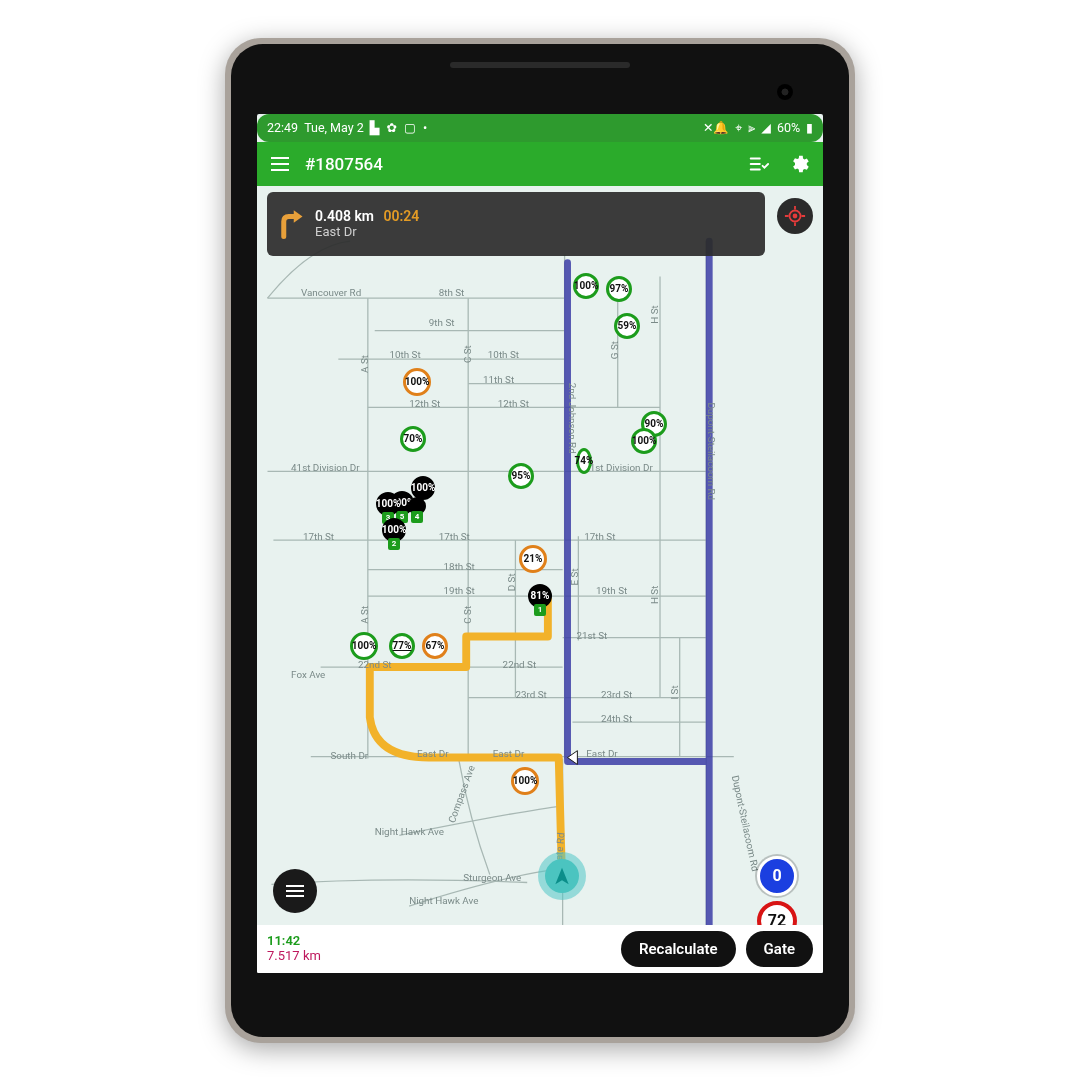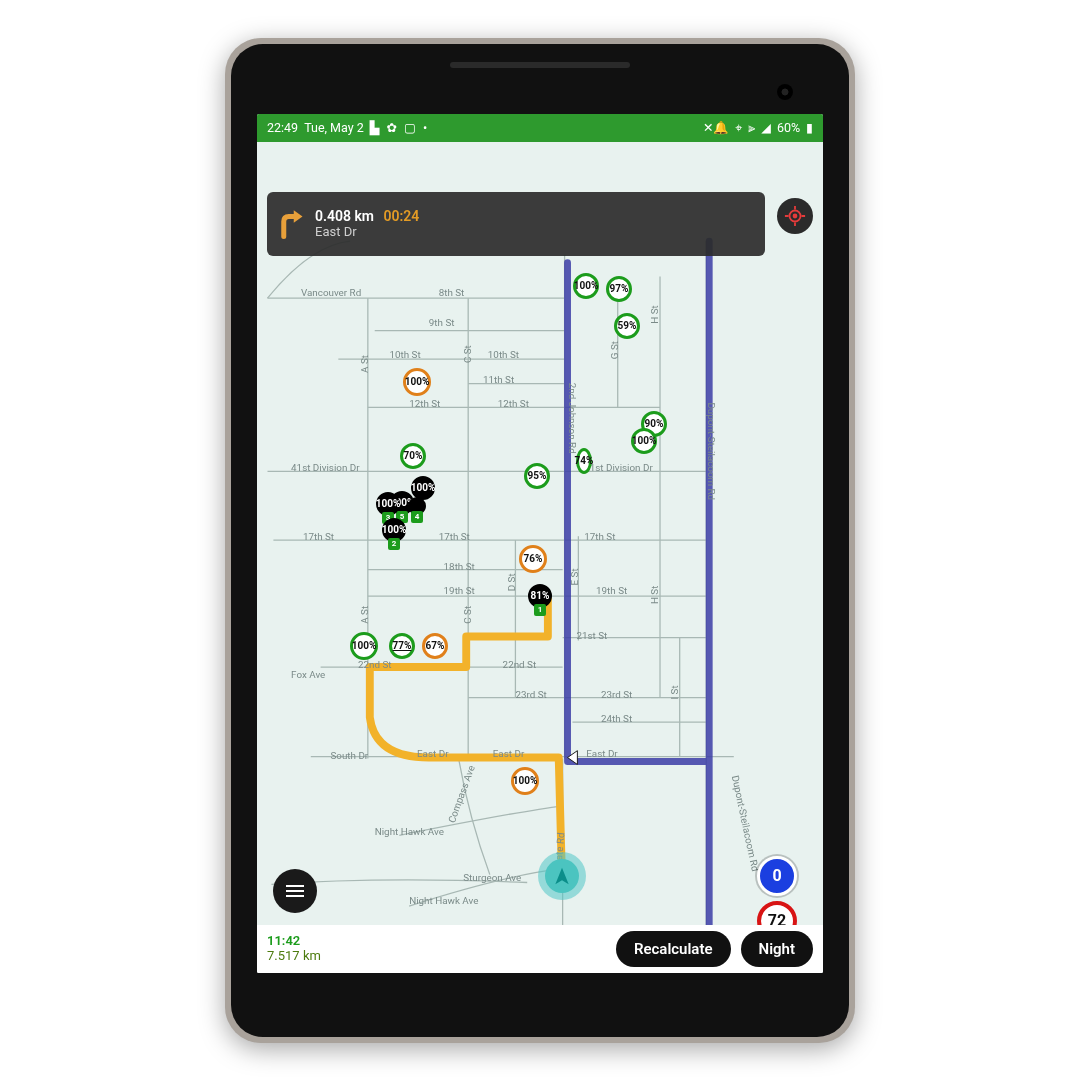--- a/index.html
+++ b/index.html
@@ -31,20 +31,21 @@
     position: absolute;
     left: 26px; right: 26px; top: 70px; bottom: 64px;
     background: #e8f2ef; border-radius: 2px; overflow: hidden;
   }
 
   
   .sysbar {
     height: 28px; background: #2e9a2e; color: #fff; font-size: 12.5px;
     display: flex; align-items: center; justify-content: space-between;
     padding: 0 10px;
+    border-radius: 12px;
   }
   .sysbar .left, .sysbar .right { display: flex; align-items: center; gap: 6px; }
 
   .appbar {
     height: 44px; background: #2bab2b; color: #fff; display: flex; align-items: center;
     padding: 0 6px; gap: 8px;
   }
   .menu-icon, .settings-icon , .checklist-icon {
     width: 34px; height: 34px; display: flex; align-items: center; justify-content: center;
     cursor: pointer;
@@ -108,21 +109,21 @@
     background:#1a1a1a; display:flex; align-items:center; justify-content:center; cursor:pointer;}
   .fab-dark span { width:18px;height:2px;background:#fff;position:relative;}
   .fab-dark span::before, .fab-dark span::after {content:'';position:absolute;left:0;width:18px;height:2px;background:#fff;}
   .fab-dark span::before{top:-5px;} .fab-dark span::after{top:5px;}
 
   
   .bottom-bar { position:absolute; left:0; right:0; bottom:0; height:48px; background:#fff;
     display:flex; align-items:center; padding:0 10px; gap:10px;}
   .bb-left { line-height:1.15; }
   .bb-left .eta2 { color:#1c9c1c; font-size:13px; font-weight:600; }
-  .bb-left .dist { color:#4d7c0f; font-size:13px; }
+  .bb-left .dist { color:#be185d; font-size:13px; }
   .pill { background:#111; color:#fff; border-radius:22px; padding:9px 18px; font-size:15px; font-weight:600;
     cursor:pointer; }
   .spacer{flex:1;}
 </style>
 </head>
 <body>
 
 <div class="page">
   <div class="tablet-frame">
     <div class="tablet-inner">
@@ -140,20 +141,41 @@
           <div class="right">
             <span>✕🔔</span>
             <span>⌖</span>
             <span>⫸</span>
             <span>◢</span>
             <span>60%</span>
             <span>▮</span>
           </div>
         </div>
 
+        <div class="appbar">
+          <div class="menu-icon">
+              <span></span>
+            </div>
+          <div class="ab-title">#1807564</div>
+          <div class="checklist-icon">
+            <svg width="22" height="22" viewBox="0 0 24 24">
+                <g stroke="#fff" stroke-width="2" fill="none" stroke-linecap="round">
+                  <line x1="4" y1="6" x2="14" y2="6"></line>
+                  <line x1="4" y1="12" x2="14" y2="12"></line>
+                  <line x1="4" y1="18" x2="14" y2="18"></line>
+                  <polyline points="17,14 19,16 23,12"></polyline>
+                </g>
+              </svg>
+          </div>
+          <div class="settings-icon">
+            <svg width="22" height="22" viewBox="0 0 24 24">
+                <path fill="#fff" d="M12,8a4,4 0 1,0 0,8 4,4 0 1,0 0,-8M19.4,13a7.5,7.5 0 0 0 0,-2l2.1,-1.6-2,-3.4-2.5,1a7.5,7.5 0 0 0-1.7,-1L15,3h-4l-.3,2.6a7.5,7.5 0 0 0-1.7,1l-2.5,-1-2,3.4L6.6,11a7.5,7.5 0 0 0 0,2L4.5,14.6l2,3.4 2.5,-1a7.5,7.5 0 0 0 1.7,1L11,21h4l.3,-2.6a7.5,7.5 0 0 0 1.7,-1l2.5,1 2,-3.4Z"></path>
+              </svg>
+          </div>
+        </div>
 
         <div class="map-area">
           <div class="mapbg"></div>
           <svg class="roads" id="roads-svg" viewBox="0 0 566 800">
               <line x1="6" y1="114" x2="308" y2="114" class="road-thin"></line>
               <line x1="115" y1="147" x2="308" y2="147" class="road-thin"></line>
               <line x1="78" y1="176" x2="308" y2="176" class="road-thin"></line>
               <line x1="210" y1="201" x2="308" y2="201" class="road-thin"></line>
               <line x1="108" y1="225" x2="405" y2="225" class="road-thin"></line>
               <line x1="6" y1="290" x2="452" y2="290" class="road-thin"></line>
@@ -263,24 +285,24 @@
               </div>
               <div class="marker" style="left: 362px; top: 103px;">
                 <div class="bubble green" style="width: 26px; height: 26px;">97%</div>
               </div>
               <div class="marker" style="left: 370px; top: 140px;">
                 <div class="bubble green" style="width: 26px; height: 26px;">59%</div>
               </div>
               <div class="marker" style="left: 160px; top: 196px;">
                 <div class="bubble orange" style="width: 28px; height: 28px;">100%</div>
               </div>
-              <div class="marker" style="left: 156px; top: 270px; text-align: right;">
+              <div class="marker" style="left: 156px; top: 253px; text-align: right;">
                 <div class="bubble green" style="width: 26px; height: 26px;">70%</div>
               </div>
-              <div class="marker" style="left: 280px; top: 290px;">
+              <div class="marker" style="left: 264px; top: 290px;">
                 <div class="bubble green" style="width: 26px; height: 26px;">95%</div>
               </div>
               <div class="marker" style="left: 327px; top: 275px;">
                 <div class="bubble green" style="width: 16px; height: 26px;">74%</div>
               </div>
               <div class="marker" style="left: 397px; top: 238px;">
                 <div class="bubble green" style="width: 26px; height: 26px;">90%</div>
               </div>
               <div class="marker" style="left: 387px; top: 255px;">
                 <div class="bubble green" style="width: 26px; height: 26px;">100%</div>
@@ -298,21 +320,21 @@
               </div>
               <div class="marker" style="left: 160px; top: 320px;">
                 <div class="bubble black" style="width: 18px; height: 18px; font-size: 8px;"></div>
                 <div class="seq-badge">4</div>
               </div>
               <div class="marker" style="left: 137px; top: 344px;">
                 <div class="bubble black" style="width: 24px; height: 24px;">100%</div>
                 <div class="seq-badge">2</div>
               </div>
               <div class="marker" style="left: 276px; top: 373px;">
-                <div class="bubble orange" style="width: 28px; height: 28px;">76%</div>
+                <div class="bubble orange" style="width: 28px; height: 28px;">21%</div>
               </div>
               <div class="marker" style="left: 283px; top: 410px;">
                 <div class="bubble black" style="width: 24px; height: 24px;">81%</div>
                 <div class="seq-badge">1</div>
               </div>
               <div class="marker" style="left: 107px; top: 460px;">
                 <div class="bubble green" style="width: 28px; height: 28px;">100%</div>
               </div>
               <div class="marker" style="left: 145px; top: 460px;">
                 <div class="bubble green" style="width: 26px; height: 26px; text-decoration: underline;">77%</div>
@@ -344,19 +366,19 @@
               <span></span>
             </div>
 
           <div class="bottom-bar">
             <div class="bb-left">
               <div class="eta2">11:42</div>
               <div class="dist">7.517 km</div>
             </div>
             <div class="spacer"></div>
             <div class="pill">Recalculate</div>
-            <div class="pill">Night</div>
+            <div class="pill">Gate</div>
           </div>
         </div>
       </div>
     </div>
   </div>
 </div>
 
 </body></html>

